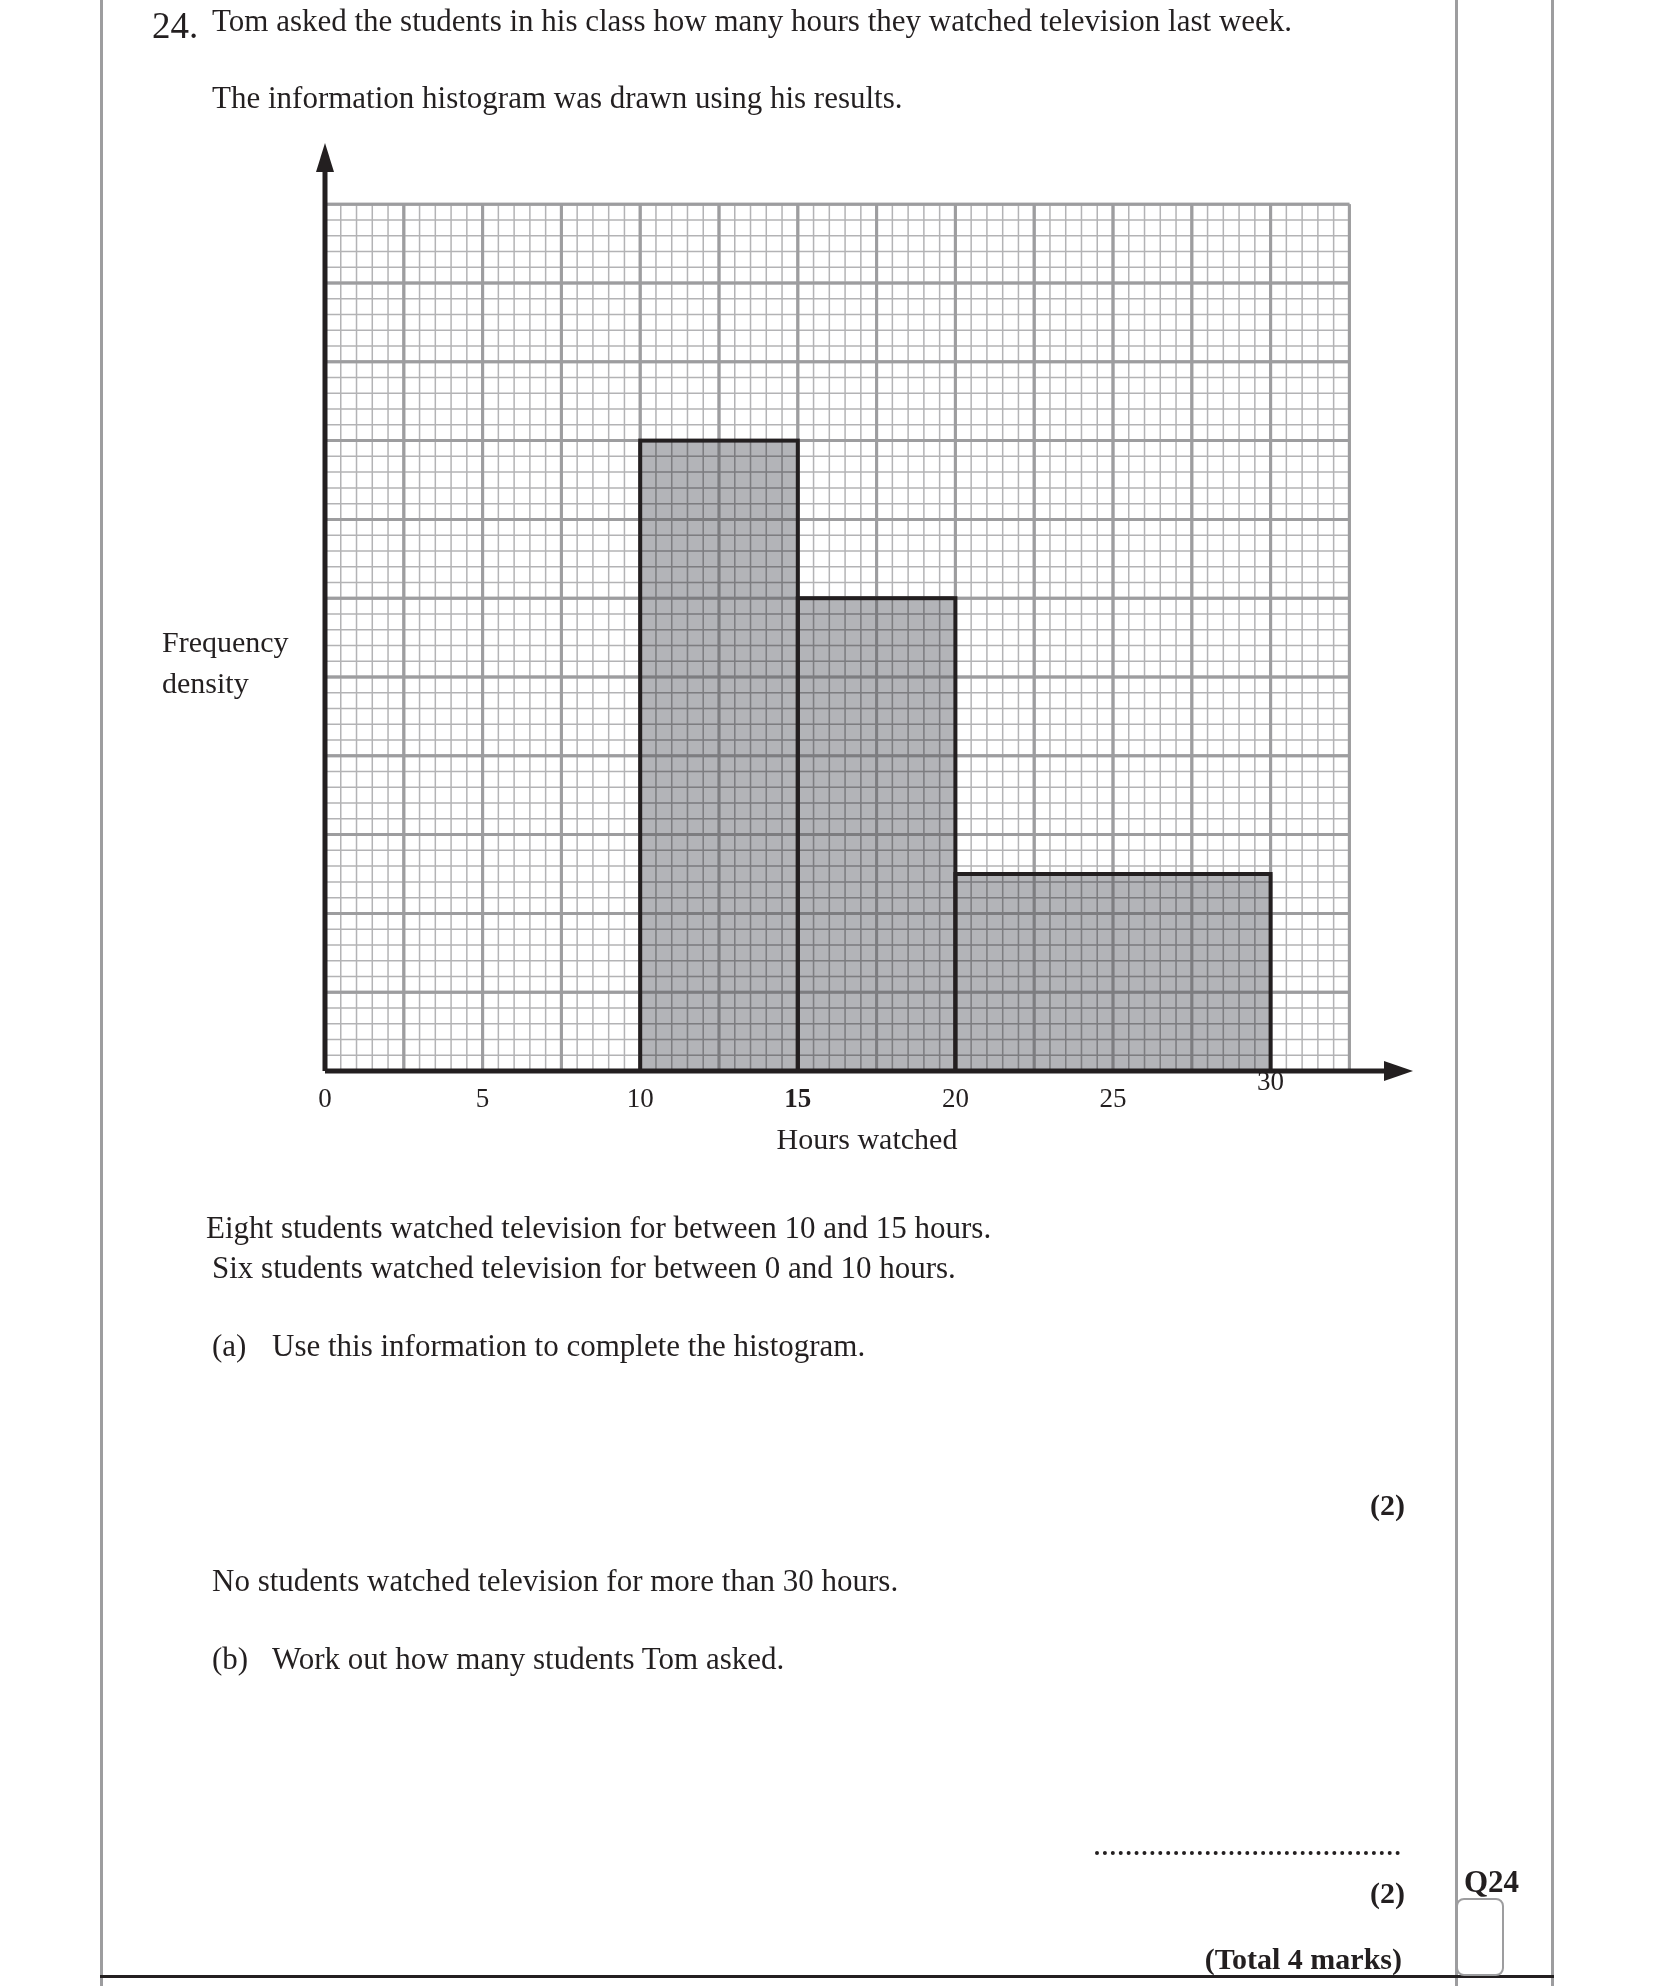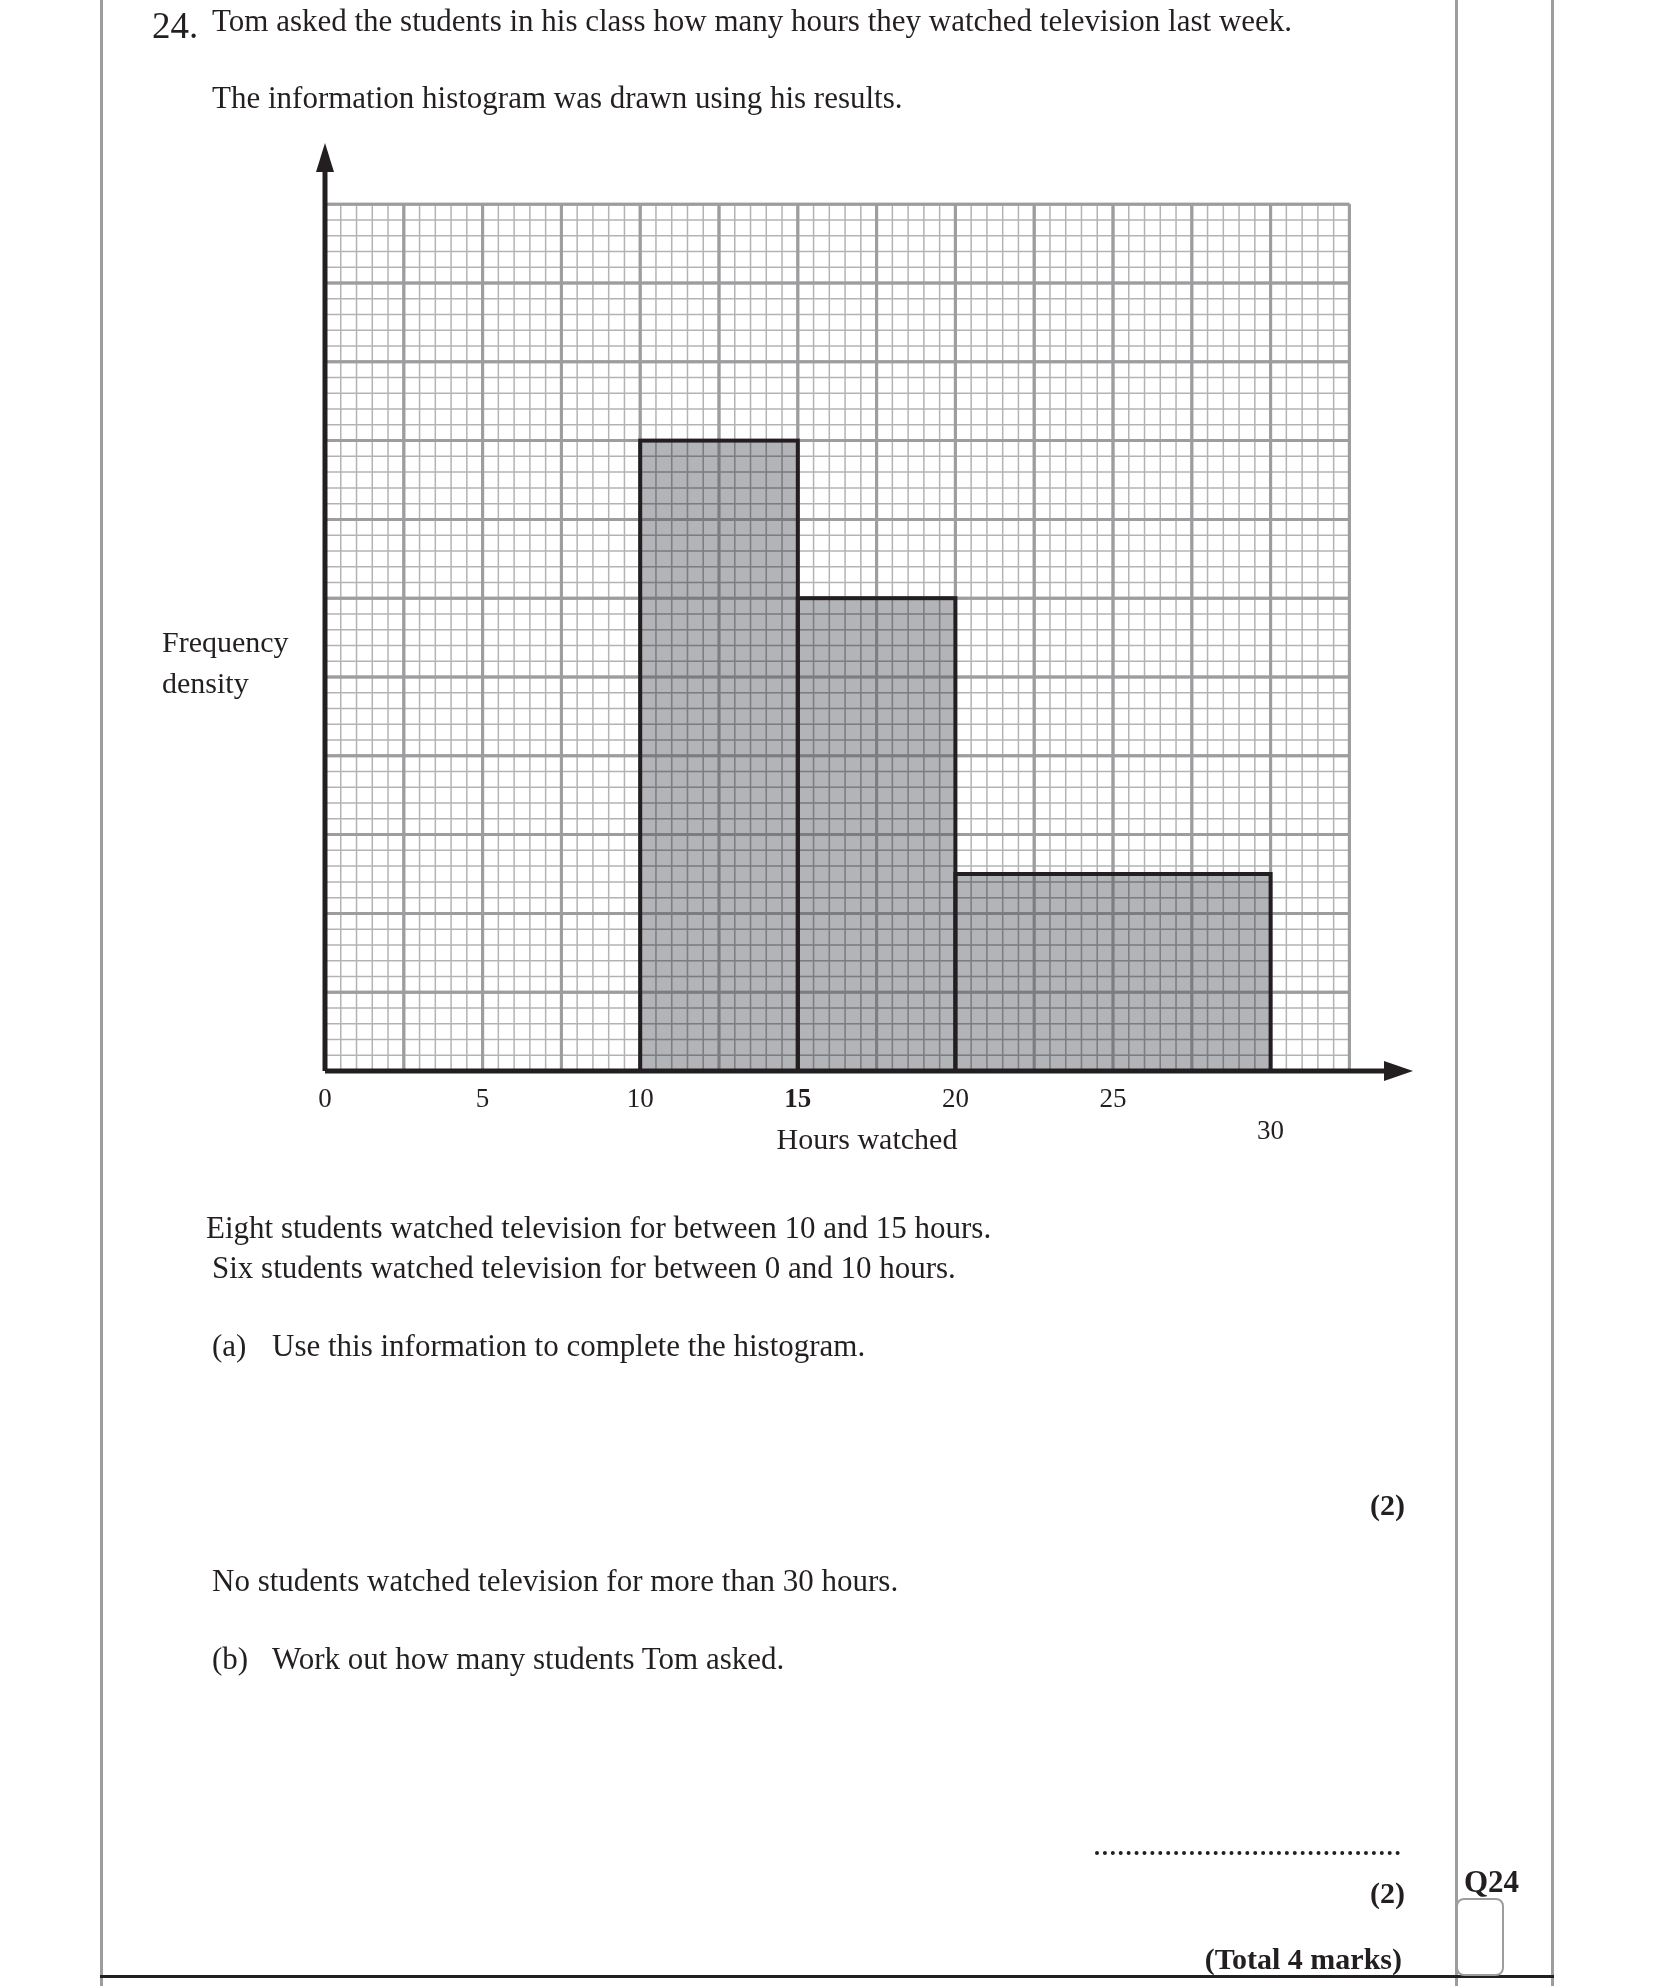--- a/index.html
+++ b/index.html
@@ -320,21 +320,21 @@
       <polygon points="316,172 325,143 334,172" fill="#231f20"></polygon>
     </svg>
   <div class="abs ylabel" style="left:162px;top:621px;width:150px;white-space:normal;">Frequency density</div>
   <div id="tick-container">
       <div class="abs tick" style="left: 325px; top: 1083px;">0</div>
       <div class="abs tick" style="left: 482.6px; top: 1083px;">5</div>
       <div class="abs tick" style="left: 640.2px; top: 1083px;">10</div>
       <div class="abs tick" style="left: 797.8px; top: 1083px; font-weight: bold;">15</div>
       <div class="abs tick" style="left: 955.4px; top: 1083px;">20</div>
       <div class="abs tick" style="left: 1113px; top: 1083px;">25</div>
-      <div class="abs tick" style="left: 1270.6px; top: 1115px;">30</div>
+      <div class="abs tick" style="left: 1270.6px; top: 1066px;">30</div>
     </div>
   <div class="abs xlabel" style="left:867px;top:1122px;text-align:center;">Hours watched</div>
 </div>
 
 <div class="abs q-text" style="left:206px;top:1212px;">Eight students watched television for between 10 and 15 hours.</div>
 <div class="abs q-text" style="left:212px;top:1252px;">Six students watched television for between 0 and 10 hours.</div>
 
 <div class="abs q-text" style="left:212px;top:1330px;">(a)</div>
 <div class="abs q-text" style="left:272px;top:1330px;">Use this information to complete the histogram.</div>
 <div class="abs marks" style="right:251px;top:1488px;">(2)</div>

